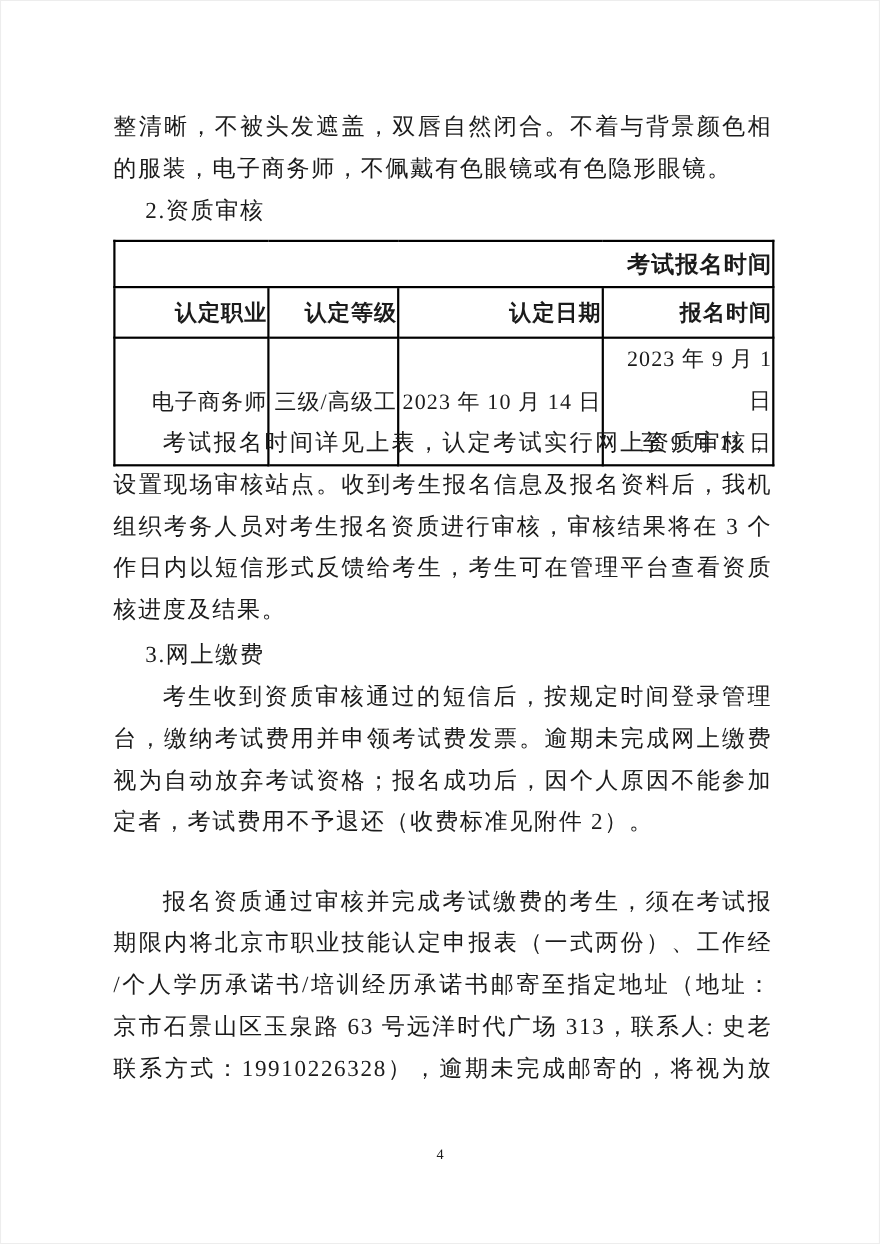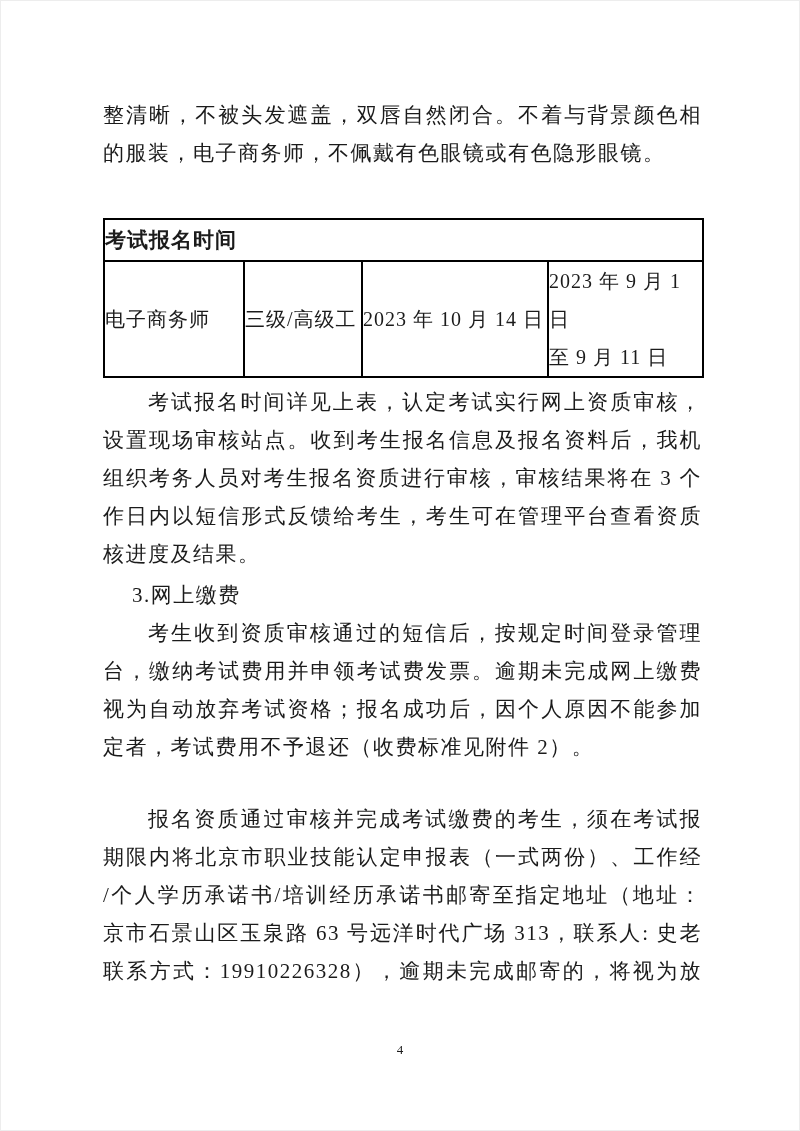--- a/index.html
+++ b/index.html
@@ -27,21 +27,21 @@
   table.reg {
     position:absolute; left:103px; top:218px;
     width:599px;
     border-collapse:collapse;
     table-layout:fixed;
     font-size:20px;
     color:#1b1b1b;
   }
   table.reg td {
     border:2px solid #000;
-    text-align:left; vertical-align:middle;
+    text-align:right; vertical-align:middle;
     padding:0;
     letter-spacing:1px;
   }
   td.t-title { height:40px; font-weight:bold; font-size:21px; }
   td.t-head  { height:44px; font-weight:bold; }
   td.t-data  { height:82px;margin-left:20px; }
   .two-line div { line-height:38px; }
 
   .pagenum {
     position:absolute; left:0; top:1042px; width:100%;
@@ -51,31 +51,40 @@
 </head>
 <body>
 
 <div class="page">
 
   <div class="content" style="top:96px">
     <div class="ln just">整清晰，不被头发遮盖，双唇自然闭合。不着与背景颜色相近</div>
     <div class="ln">的服装，电子商务师，不佩戴有色眼镜或有色隐形眼镜。</div>
   </div>
 
+  <div class="content" style="top:172px">
+    <div class="ln hind">2.资质审核</div>
+  </div>
 
   <table class="reg">
     <colgroup>
       <col style="width:140px">
         <col style="width:118px">
         <col style="width:186px">
         <col style="width:155px">
     </colgroup>
     <tbody>
         <tr>
       <td class="t-title" colspan="4">考试报名时间</td>
+    </tr>
+    <tr>
+      <td class="t-head">认定职业</td>
+      <td class="t-head">认定等级</td>
+      <td class="t-head">认定日期</td>
+      <td class="t-head">报名时间</td>
     </tr>
     <tr>
       <td class="t-data">电子商务师</td>
       <td class="t-data">三级/高级工</td>
       <td class="t-data">2023 年 10 月 14 日</td>
       <td class="t-data two-line">
         <div>2023 年 9 月 1 日</div>
         <div>至 9 月 11 日</div>
       </td>
     </tr>

